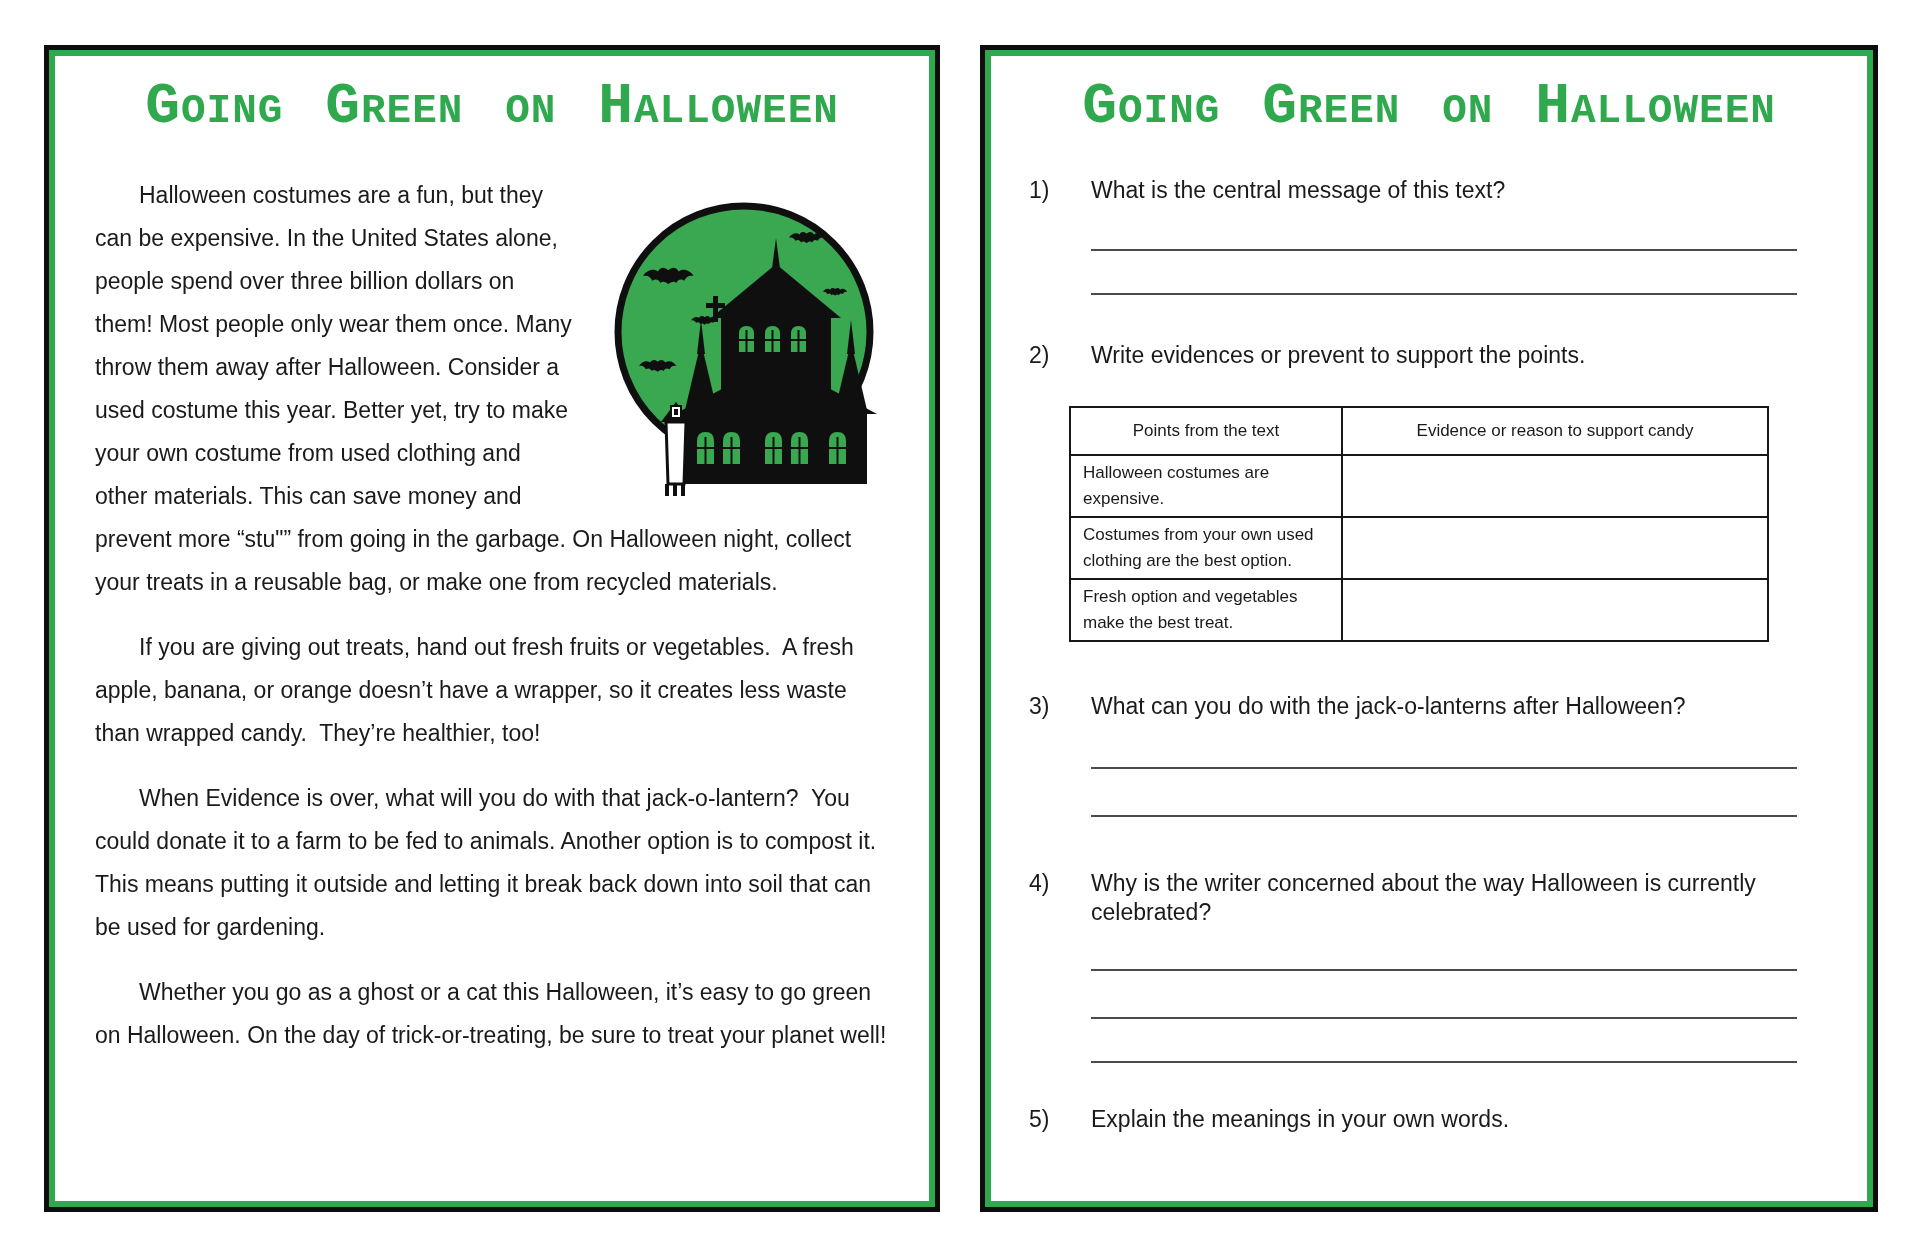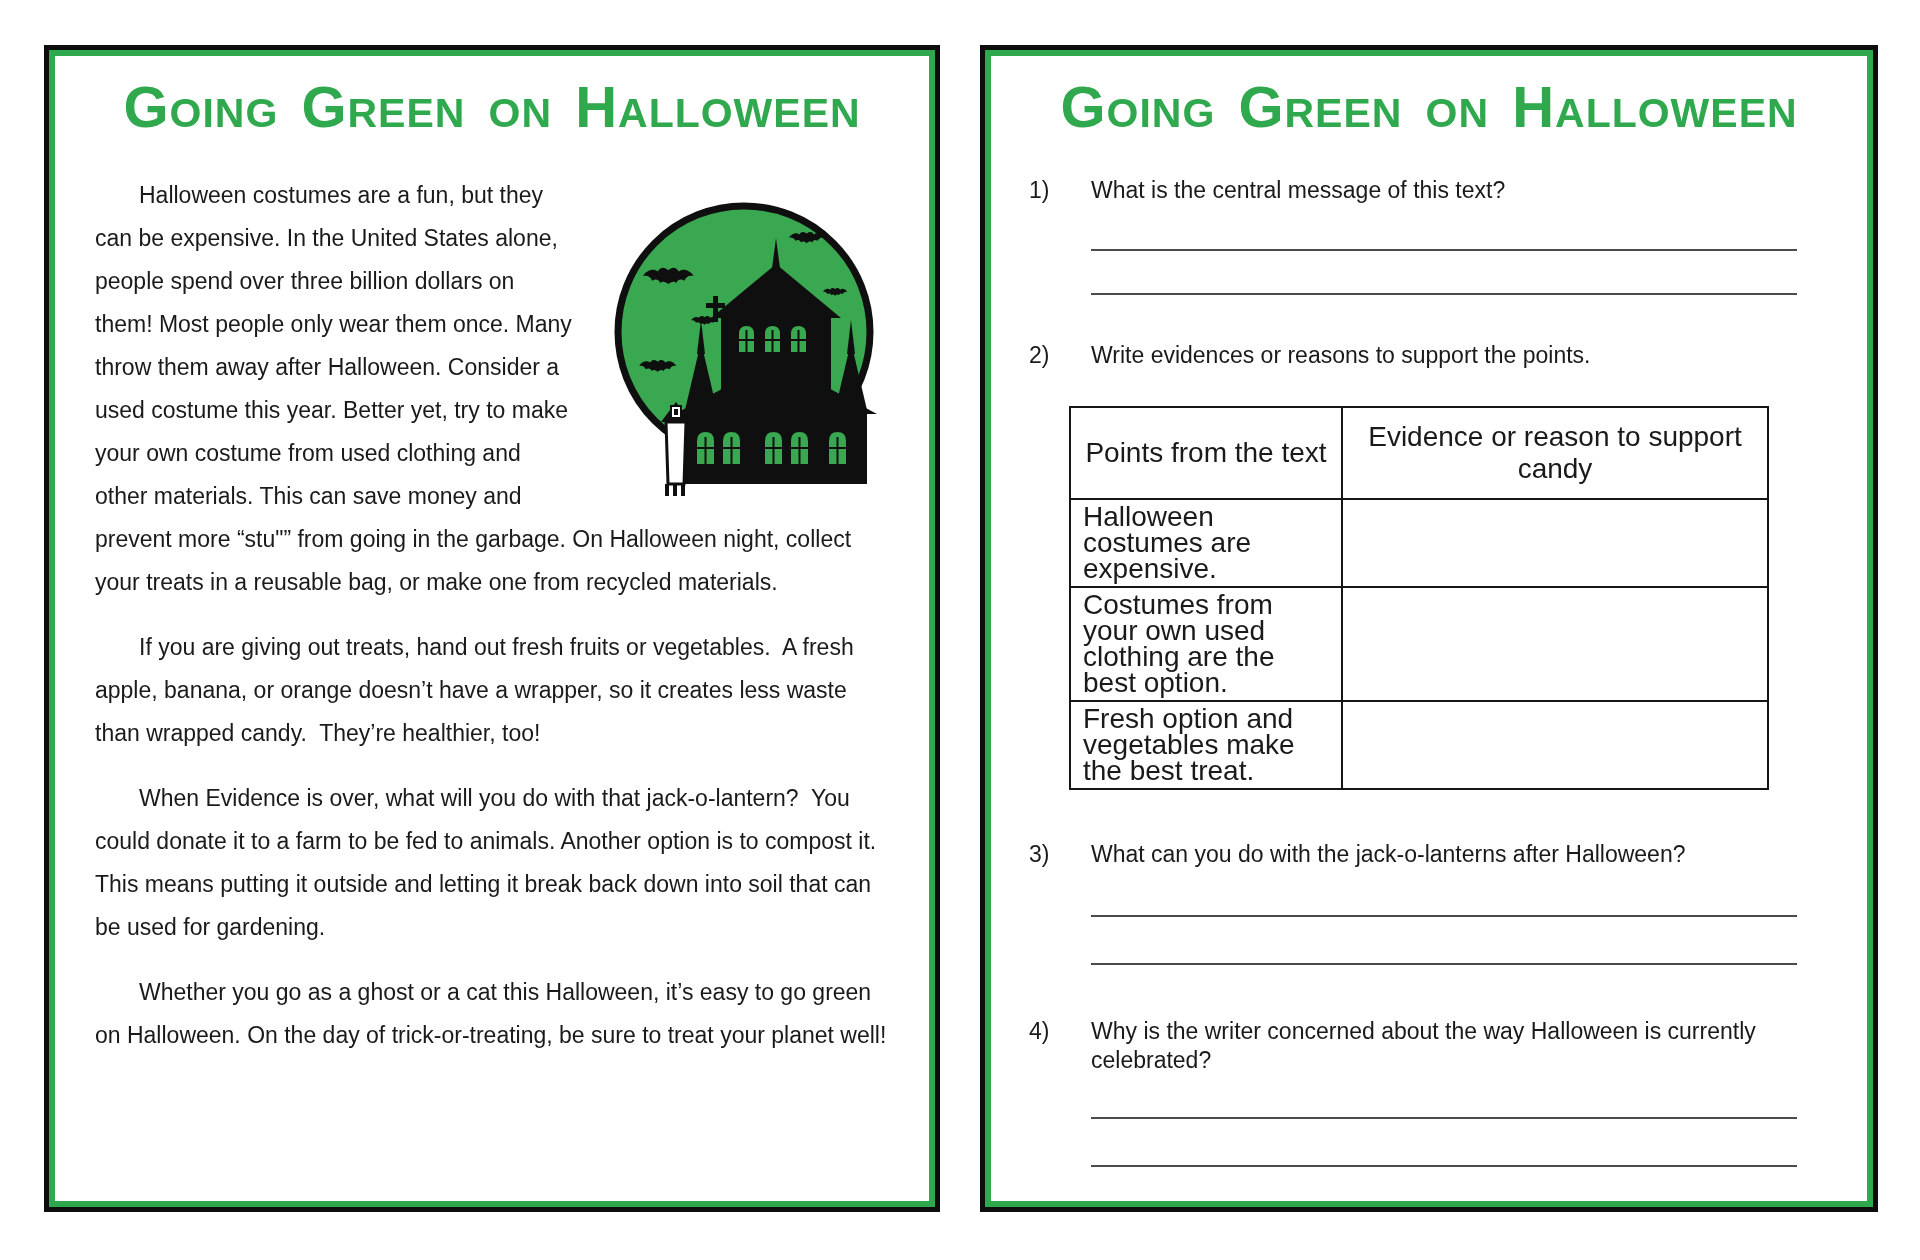--- a/index.html
+++ b/index.html
@@ -16,20 +16,21 @@
   .page{position:absolute;top:45px;height:1167px;border:5px solid #0d0d0d;background:#fff;}
   .page-left{left:44px;width:896px;}
   .page-right{left:980px;width:898px;}
   .page-inner{width:100%;height:100%;border:6px solid var(--accent-green);overflow:hidden;}
 
   .title{
     margin-top:22px;text-align:center;
     font-size:58px;line-height:1.0;font-weight:700;
     font-variant:small-caps;letter-spacing:1px;word-spacing:6px;
     color:var(--accent-green);
+    font-family:Liberation Mono, monospace;
   }
 
   
   .passage{padding:38px 40px 0 40px;font-size:23px;line-height:43px;}
   .passage p{white-space:pre-wrap;text-indent:44px;margin-bottom:22px;}
   .illustration{float:right;width:290px;height:310px;margin:18px 0 12px 24px;}
   .illustration .moon{fill:var(--circle-green);stroke:#0f0f0f;stroke-width:7px;}
   .illustration .house{fill:#0f0f0f;}
   .illustration .bat{fill:#0f0f0f;}
   .illustration .win{fill:var(--circle-green);}
@@ -45,21 +46,21 @@
   .q3{margin-top:50px;}
   .q4{margin-top:52px;}
   .q5{margin-top:42px;}
   .ans{height:0;border-bottom:2px solid var(--line-gray);margin-left:62px;margin-right:20px;}
   .g44{margin-top:44px;}
   .g42{margin-top:42px;}
   .g46{margin-top:46px;}
 
   table.evidence-table{
     border-collapse:collapse;margin:36px 0 0 40px;width:700px;
-    font-size:28px;
+    font-size:17px;
   }
   table.evidence-table col.c1{width:272px;}
   table.evidence-table th,table.evidence-table td{border:2px solid #161616;}
   table.evidence-table th{padding:13px 8px;font-weight:400;text-align:center;}
   table.evidence-table td{height:52px;padding:4px 12px;line-height:26px;text-align:left;vertical-align:middle;margin-top:48px;}
 </style>
 </head>
 <body>
 
 <div class="sheet">
@@ -152,21 +153,21 @@
 
         <div class="question q1">
           <span class="qnum">1)</span>
           <span class="qtext">What is the central message of this text?</span>
         </div>
         <div class="ans g44"></div>
         <div class="ans g42"></div>
 
         <div class="question q2">
           <span class="qnum">2)</span>
-          <span class="qtext">Write evidences or reasons to support the points.</span>
+          <span class="qtext">Write evidences or prevent to support the points.</span>
         </div>
 
         <table class="evidence-table">
           <colgroup>
               <col class="c1">
               <col class="c2">
             </colgroup>
           <tbody>
             <tr>
               <th>Points from the text</th>

